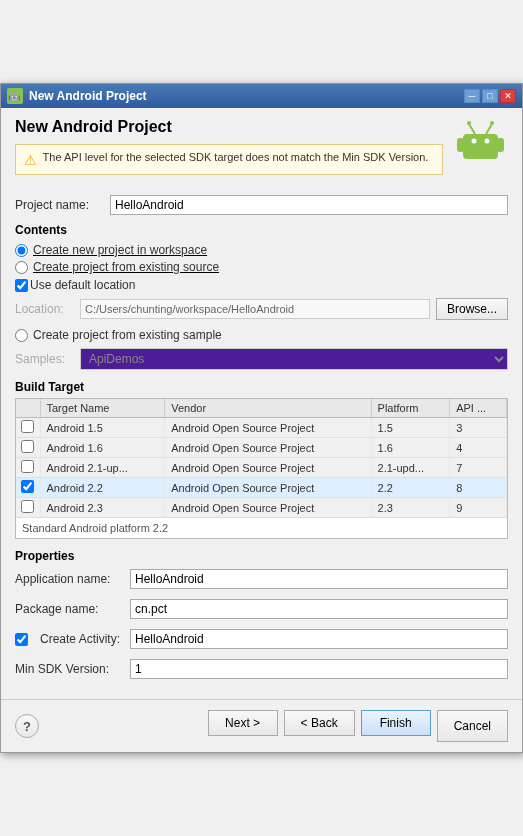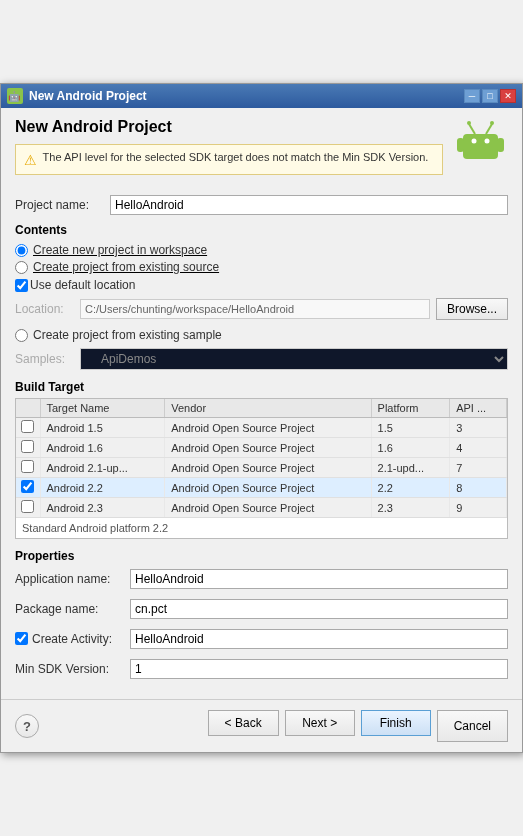--- a/index.html
+++ b/index.html
@@ -176,23 +176,23 @@
     .samples-label {
       min-width: 65px;
       font-size: 12px;
       color: #aaa;
     }
     .samples-select {
       flex: 1;
       height: 22px;
       border: 1px solid #ccc;
       font-size: 12px;
-      background: #0f172a;
+      background: #4c1d95;
       color: #888;
-      padding: 0 16px;
+      padding: 0 4px;
     }
     .build-target-header {
       font-weight: bold;
       font-size: 12px;
       color: #000;
       padding: 0 0 4px 0;
     }
     .table-container {
       border: 1px solid #bbb;
     }
@@ -484,38 +484,38 @@
         <label class="prop-label">Application name:</label>
         <input class="prop-input" type="text" value="HelloAndroid" style="">
       </div>
 
       <div class="prop-row">
         <label class="prop-label">Package name:</label>
         <input class="prop-input" type="text" value="cn.pct" style="">
       </div>
 
       <div class="prop-row">
-        <div class="prop-label" style="display:flex; align-items:flex-start; gap:4px; min-width:115px;">
+        <div class="prop-label" style="display:flex; align-items:flex-end; gap:12px; min-width:115px;">
           <input type="checkbox" checked="" style="">
           <span>Create Activity:</span>
         </div>
         <input class="prop-input" type="text" value="HelloAndroid" style="">
       </div>
 
       <div class="prop-row">
         <label class="prop-label">Min SDK Version:</label>
         <input class="prop-input" type="text" value="1" style="">
       </div>
     </div>
   </div>
 
   <div class="footer-buttons">
     <div class="footer-left">
       <button class="help-btn">?</button>
     </div>
     <div class="footer-right">
+      <button class="nav-btn">Next &gt;</button>
       <button class="nav-btn">&lt; Back</button>
-      <button class="nav-btn">Next &gt;</button>
       <button class="finish-btn">Finish</button>
       <button class="cancel-btn">Cancel</button>
     </div>
   </div>
 </div>
 
 </body></html>

